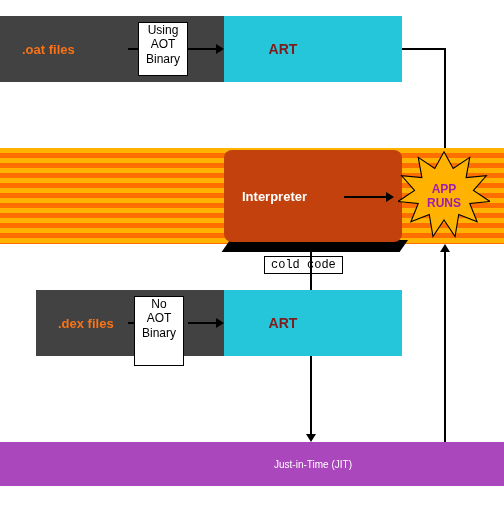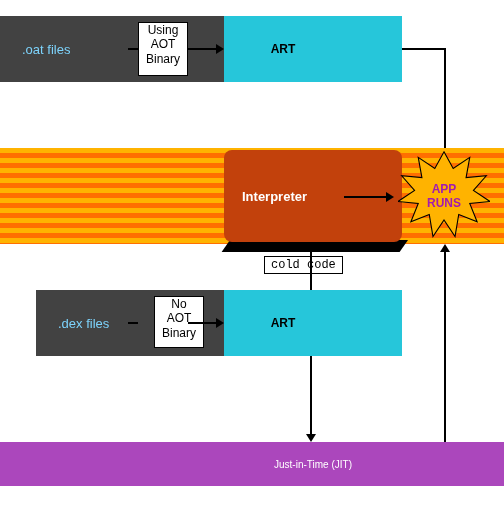--- a/index.html
+++ b/index.html
@@ -12,22 +12,22 @@
     overflow: hidden;
   }
   .stage { position: absolute; inset: 0; }
   .block {
     position: absolute;
     display: flex;
     align-items: center;
     justify-content: center;
     font-size: 13px;
   }
-  .dark { background: #424242; color: #7dd3fc; font-weight: normal; }
-  .cyan { background: #26c6da; color: #000000; font-weight: bold; font-size: 12px; }
+  .dark { background: #424242; color: #f97316; font-weight: bold; }
+  .cyan { background: #26c6da; color: #7f1d1d; font-weight: bold; font-size: 14px; }
   .red  { background: #c2410c; color: #fff; font-weight: bold; font-size: 13px; border-radius: 8px; }
   .purple { background: #ab47bc; color: #fff; font-size: 10px; }
   .small-white {
     position: absolute;
     background: #fff;
     border: 1px solid #000;
     font-size: 12px;
     text-align: center;
     display: flex;
     align-items: flex-start;
@@ -133,21 +133,21 @@
   </div>
 
   <div class="vline arrow-up" style="left:310px; top:252px; height:76px;"></div>
 
   <div class="block dark" style="left:0; top:290px; width:224px; height:66px; justify-content:flex-start; padding-left:22px;margin-left:36px;">
     <span>.dex files</span>
   </div>
 
   <div class="hline" style="left:128px; top:322px; width:10px;"></div>
 
-  <div class="small-white" style="left:154px; top:296px; width:50px; height:52px;">
+  <div class="small-white" style="left:134px; top:296px; width:50px; height:70px;">
     <span style="white-space:pre-line;">No
 AOT
 Binary</span>
   </div>
 
   <div class="hline arrow-right" style="left:188px; top:322px; width:28px;"></div>
 
   <div class="block cyan" style="left:224px; top:290px; width:178px; height:66px;">
     <span style="margin-left:-60px;">ART</span>
   </div>

